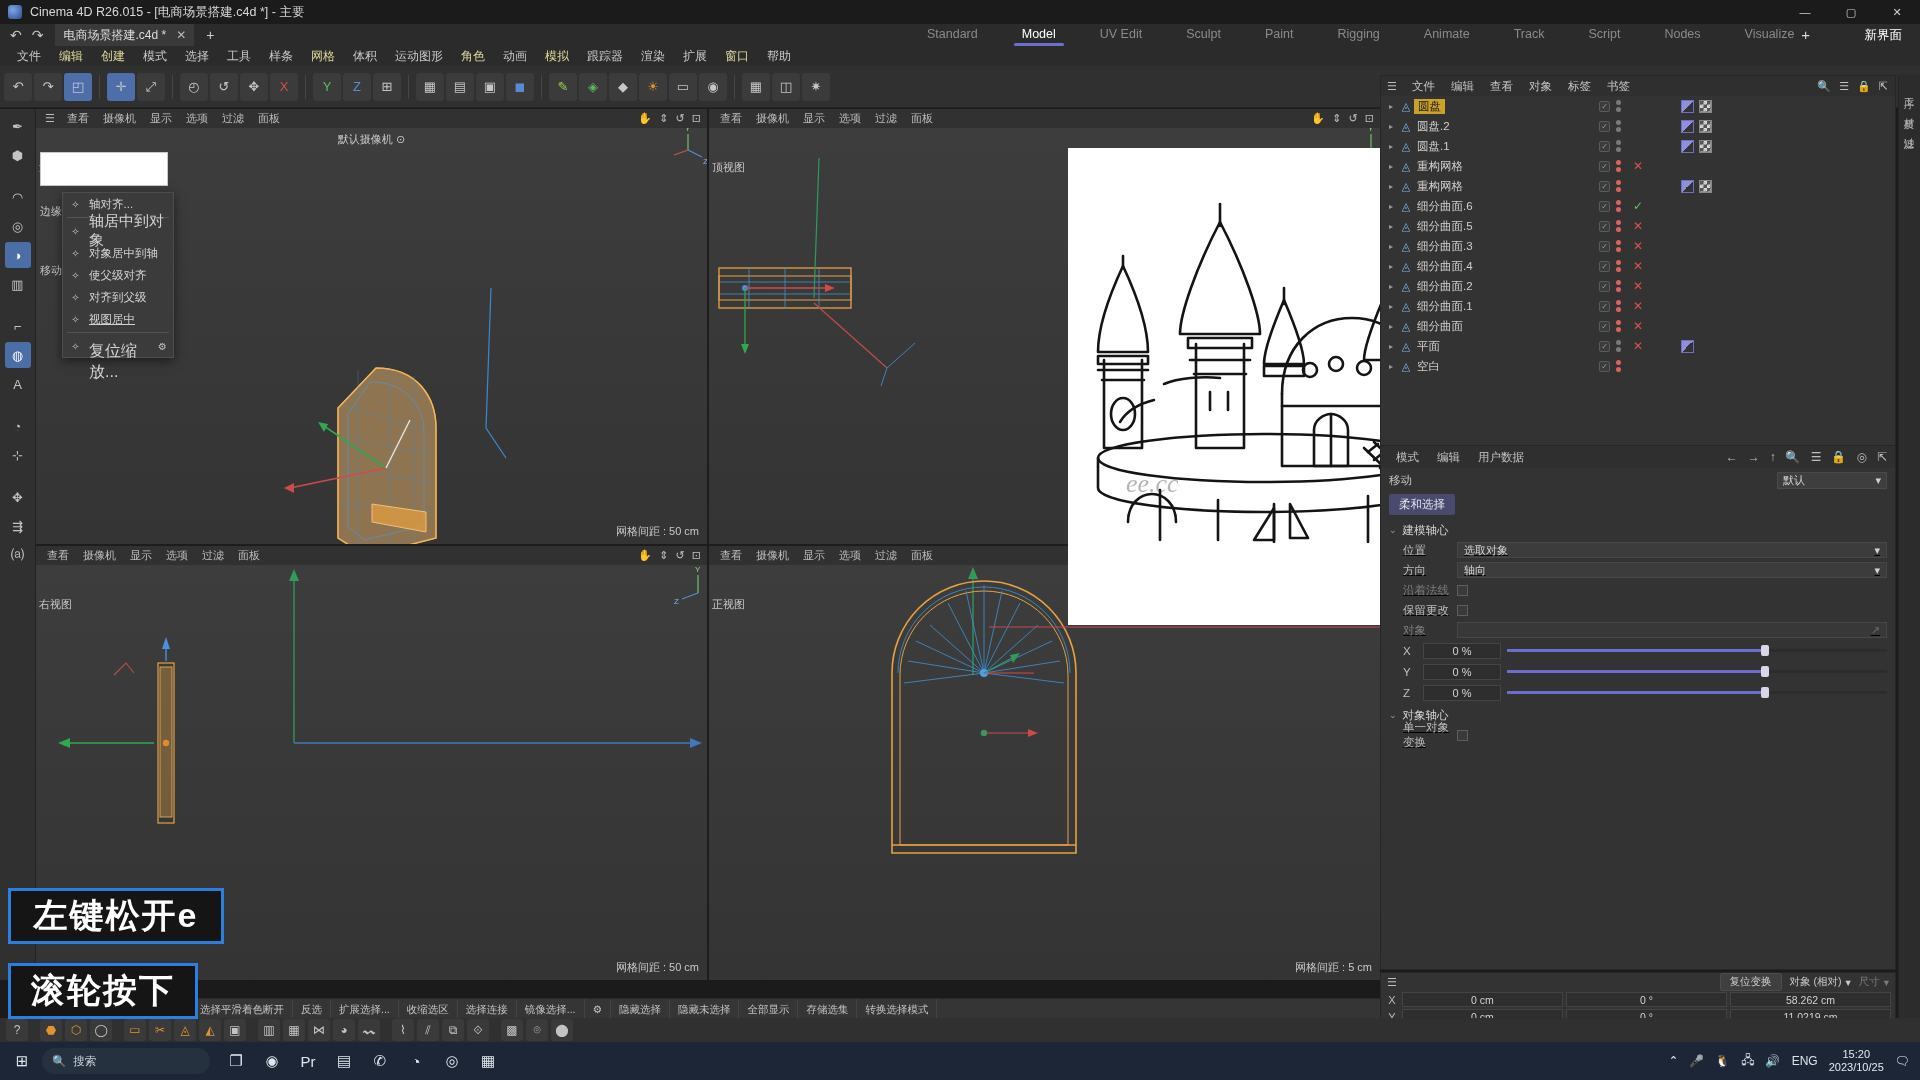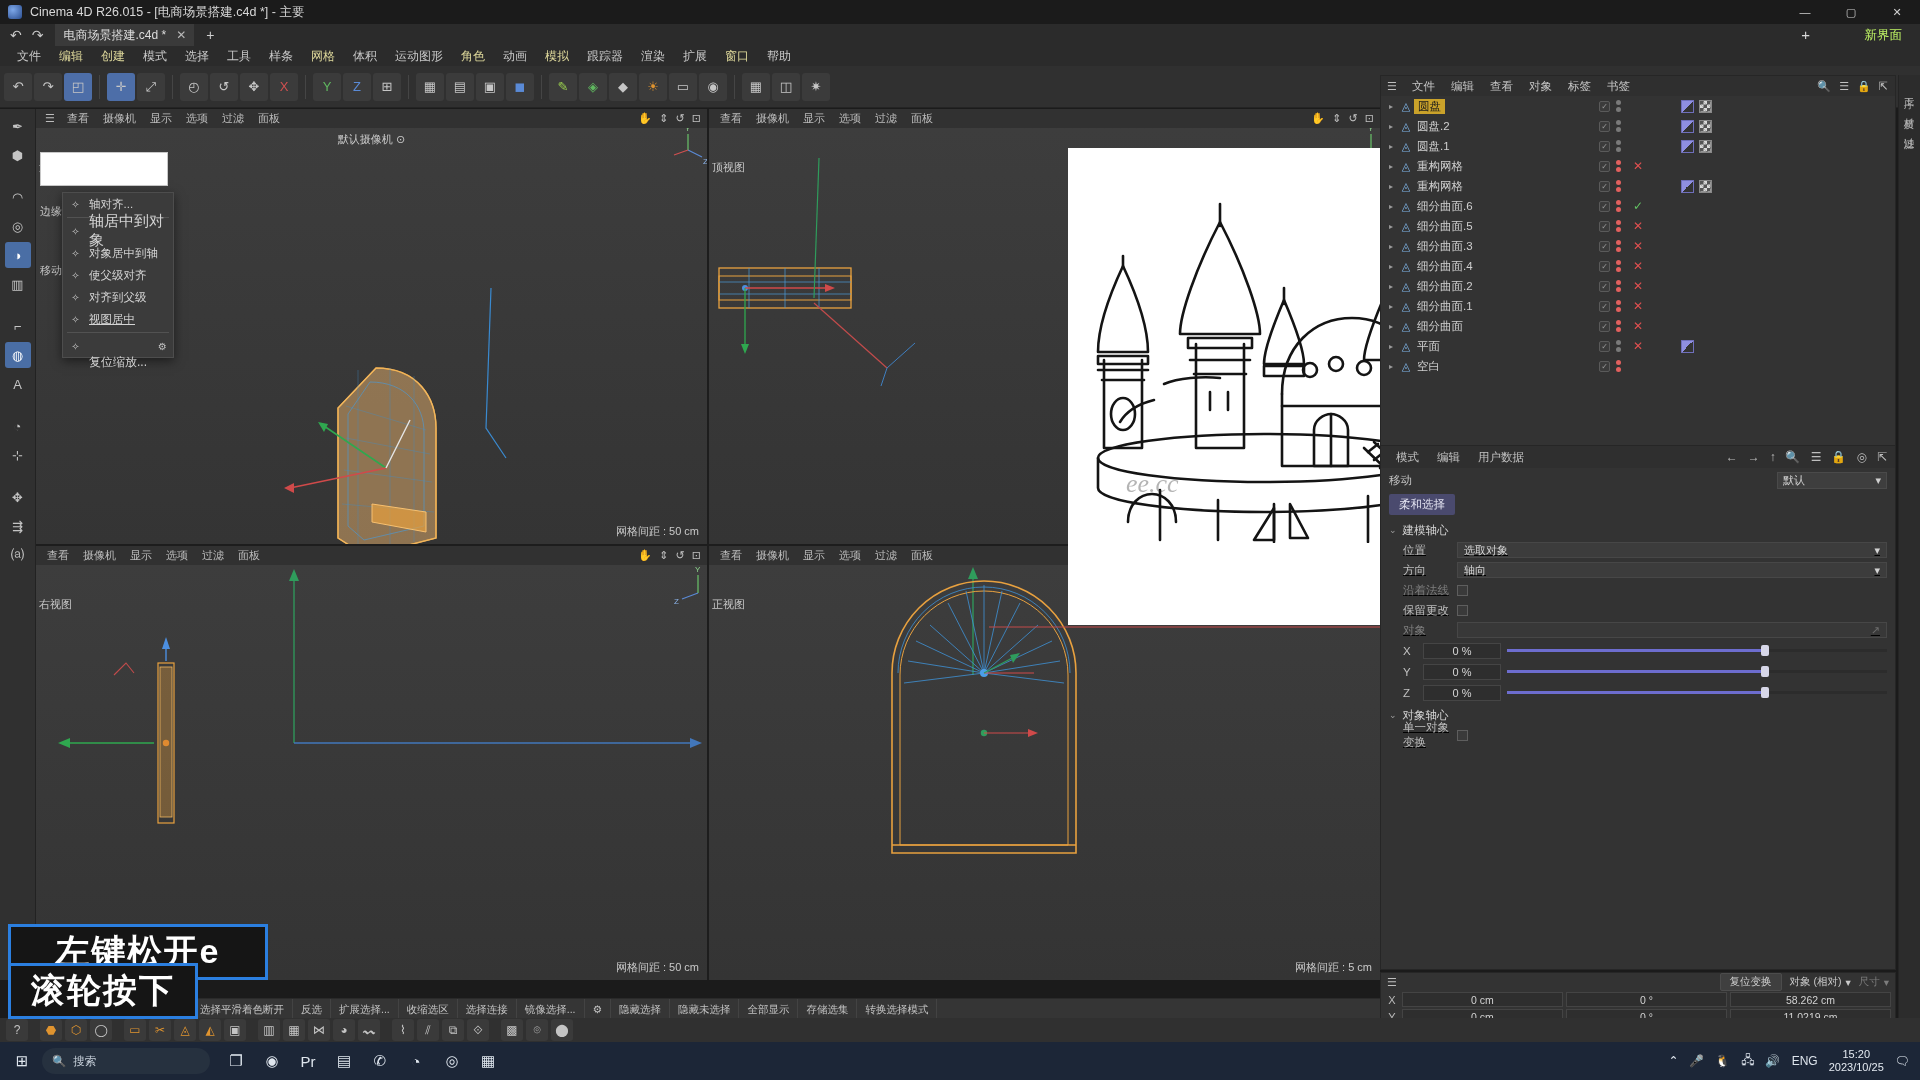--- a/index.html
+++ b/index.html
@@ -26,21 +26,21 @@
   .plustab { color:#cfcfcf; font-size:14px; padding:0 8px; }
 
   
   .layouttabs { position:absolute; left:905px; top:0; height:22px; display:flex;
     align-items:flex-end; gap:0; }
   .ltab { font-size:12.5px; color:#8b8b8b; padding:0 22px; height:22px; line-height:21px;
     position:relative; }
   .ltab.active { color:#ffffff; }
   .ltab.active:after { content:""; position:absolute; left:14px; right:14px; bottom:0;
     height:3px; background:#6e6ecd; border-radius:2px; }
-  .newface { position:absolute; right:18px; top:3px; color:#bef264; font-size:12.5px;text-align:right; }
+  .newface { position:absolute; right:18px; top:3px; color:#ffffff; font-size:12.5px;text-align:right; }
   .plusbig { position:absolute; right:110px; top:2px; color:#d8d8d8; font-size:15px; }
 
   
   .menubar { height:20px; background:#2b2b2b; display:flex; align-items:center;
     padding-left:8px; gap:0; }
   .menubar .mi { font-size:12px; color:#c8c8c8; padding:0 9px; line-height:20px; }
   .menubar .mi.hl { color:#ddd79a; }
 
   
   .toolbar { height:42px; background:#303030; display:flex; align-items:center;
@@ -183,21 +183,21 @@
   .botbar { position:absolute; left:0; right:0; bottom:38px; height:24px;
     background:#303030; display:flex; align-items:center; gap:3px; padding-left:6px; }
   .bbtn { width:22px; height:22px; border-radius:3px; display:flex; align-items:center;
     justify-content:center; font-size:12px; color:#c4c4c4; background:#3a3a3a; flex:none; }
   .bbtn.orange { color:#e0942f; }
 
   
   .callout { position:absolute; border:3px solid #2b7fe0; background:#151515;
     color:#ffffff; display:flex; align-items:center; justify-content:center;
     font-size:34px; font-weight:bold; letter-spacing:2px; }
-  .callout.one { left:8px; top:924px; width:260px; height:56px; }
+  .callout.one { left:8px; top:888px; width:216px; height:56px; }
   .callout.two { left:8px; top:963px; width:190px; height:56px; }
 
   
   .refimg { position:absolute; left:1068px; top:148px; width:370px; height:477px;
     background:#ffffff; border:0; overflow:hidden; }
   .wm { position:absolute; left:60px; bottom:57px; font-size:26px; color:#2b2b2b;
     opacity:.35; font-family:"Liberation Serif",serif; font-style:italic; }
 
   
   .taskbar { position:absolute; left:0; right:0; bottom:0; height:38px;
@@ -229,20 +229,33 @@
 <div class="tabstrip">
   <div class="undoredo">
     <span>↶</span>
     <span>↷</span>
   </div>
   <div class="doctab">
     <span>电商场景搭建.c4d *</span>
     <span class="x">✕</span>
   </div>
   <div class="plustab">+</div>
+  <div class="layouttabs" id="layouttabs">
+      <div class="ltab">Standard</div>
+      <div class="ltab active">Model</div>
+      <div class="ltab">UV Edit</div>
+      <div class="ltab">Sculpt</div>
+      <div class="ltab">Paint</div>
+      <div class="ltab">Rigging</div>
+      <div class="ltab">Animate</div>
+      <div class="ltab">Track</div>
+      <div class="ltab">Script</div>
+      <div class="ltab">Nodes</div>
+      <div class="ltab">Visualize</div>
+    </div>
   <div class="plusbig">+</div>
   <div class="newface">新界面</div>
 </div>
 
 <div class="menubar" id="menubar">
     <span class="mi">文件</span>
     <span class="mi hl">编辑</span>
     <span class="mi hl">创建</span>
     <span class="mi">模式</span>
     <span class="mi">选择</span>
@@ -561,21 +574,21 @@
       <span style="width: 13px; color: rgb(189, 189, 189); font-size: 10px; text-align: center;">✧</span>
       <span style="font-size: 11.5px; color: rgb(212, 212, 212); flex: 1 1 0%;">对齐到父级</span>
     </div>
     <div style="display: flex; align-items: center; height: 22px; padding: 0px 6px; gap: 7px;">
       <span style="width: 13px; color: rgb(189, 189, 189); font-size: 10px; text-align: center;">✧</span>
       <span style="font-size: 11.5px; color: rgb(212, 212, 212); flex: 1 1 0%; text-decoration: underline;">视图居中</span>
     </div>
     <div style="height: 1px; background: rgb(82, 82, 82); margin: 2px 4px;"></div>
     <div style="display: flex; align-items: center; height: 22px; padding: 0px 6px; gap: 7px;">
       <span style="width: 13px; color: rgb(189, 189, 189); font-size: 10px; text-align: center;">✧</span>
-      <span style="font-size: 12px; color: rgb(212, 212, 212); flex: 1 1 0%; margin-top: 32px;">复位缩放...</span>
+      <span style="font-size: 16px; color: rgb(212, 212, 212); flex: 1 1 0%; margin-top: 32px;">复位缩放...</span>
       <span style="font-size: 10px; color: rgb(192, 192, 192);">⚙</span>
     </div>
   </div>
 
 <div class="refimg">
   <svg width="370" height="395" viewBox="0 0 370 395">
     <rect width="370" height="395" fill="#ffffff"></rect>
     <g fill="none" stroke="#141414" stroke-width="2.6" stroke-linejoin="round" stroke-linecap="round">
 
       <path d="M36,212 L36,300 L74,300 L74,212"></path>

